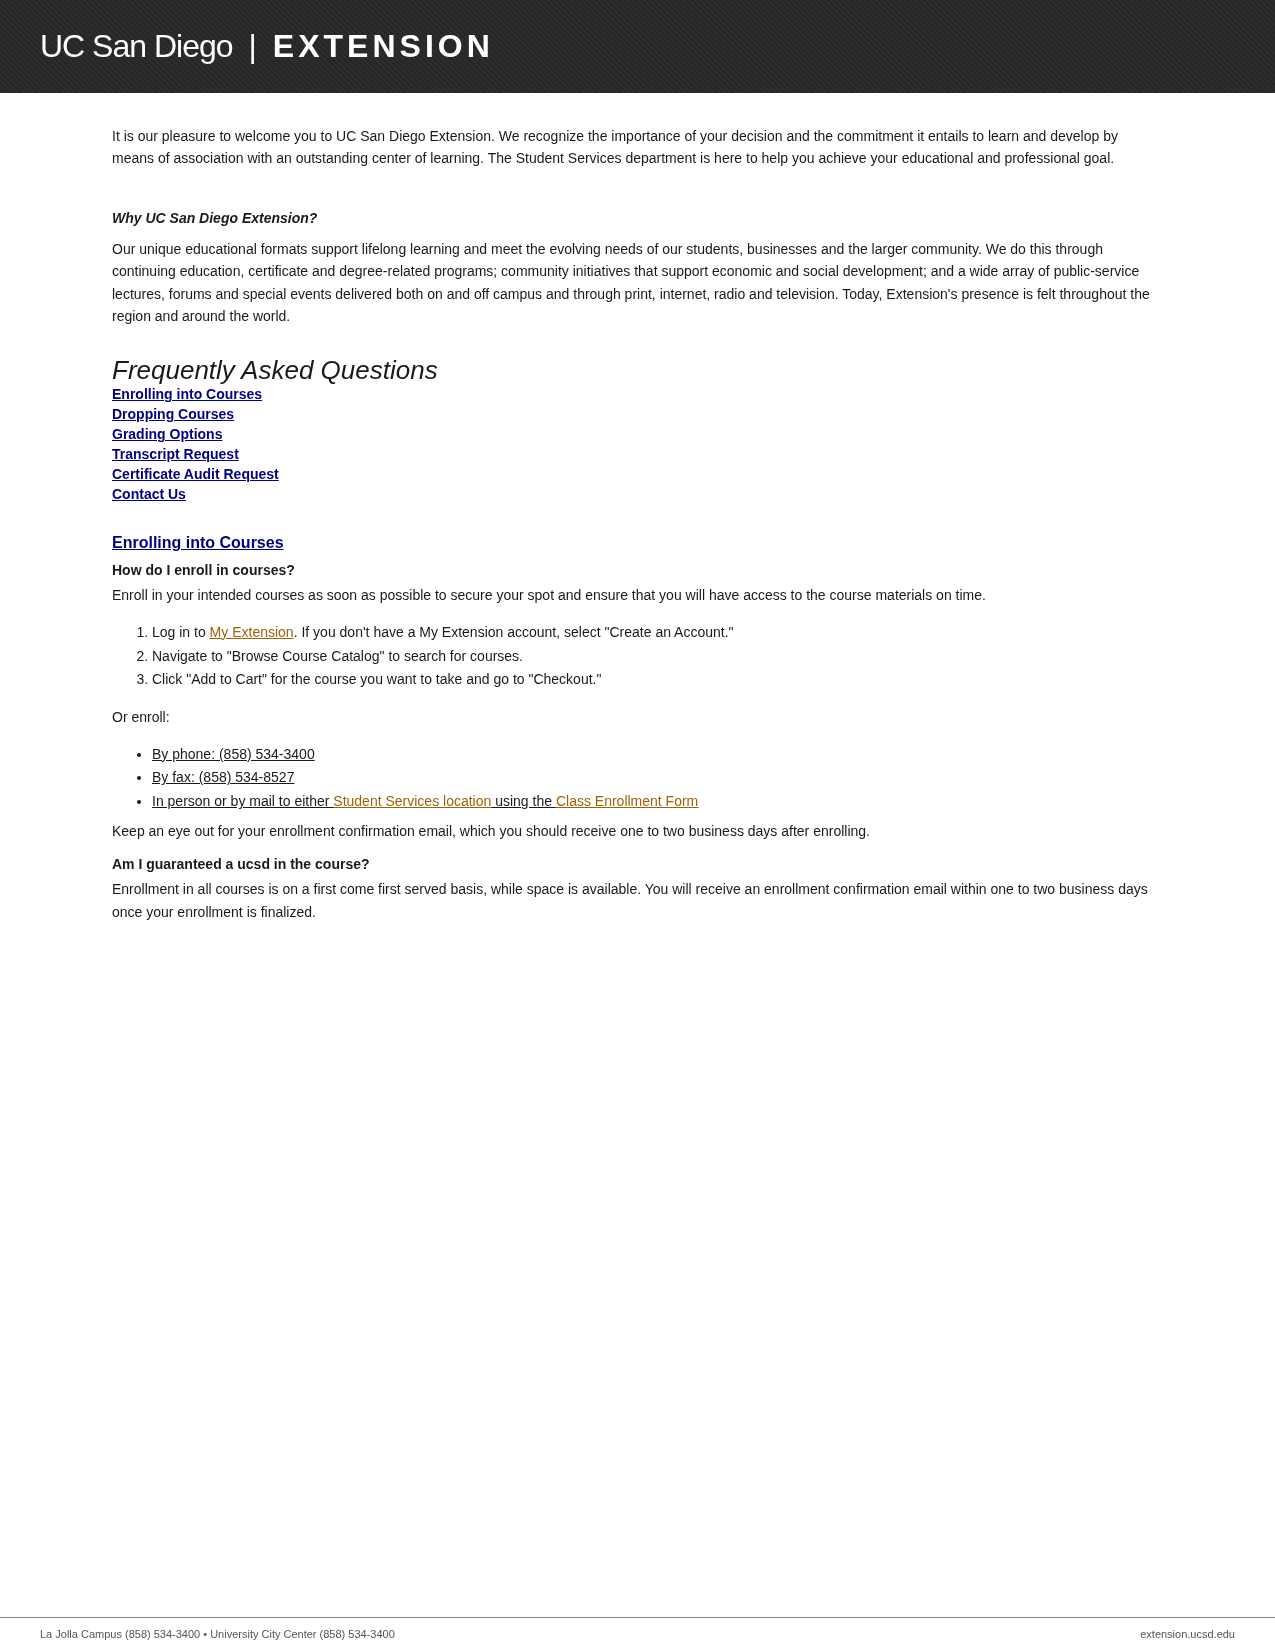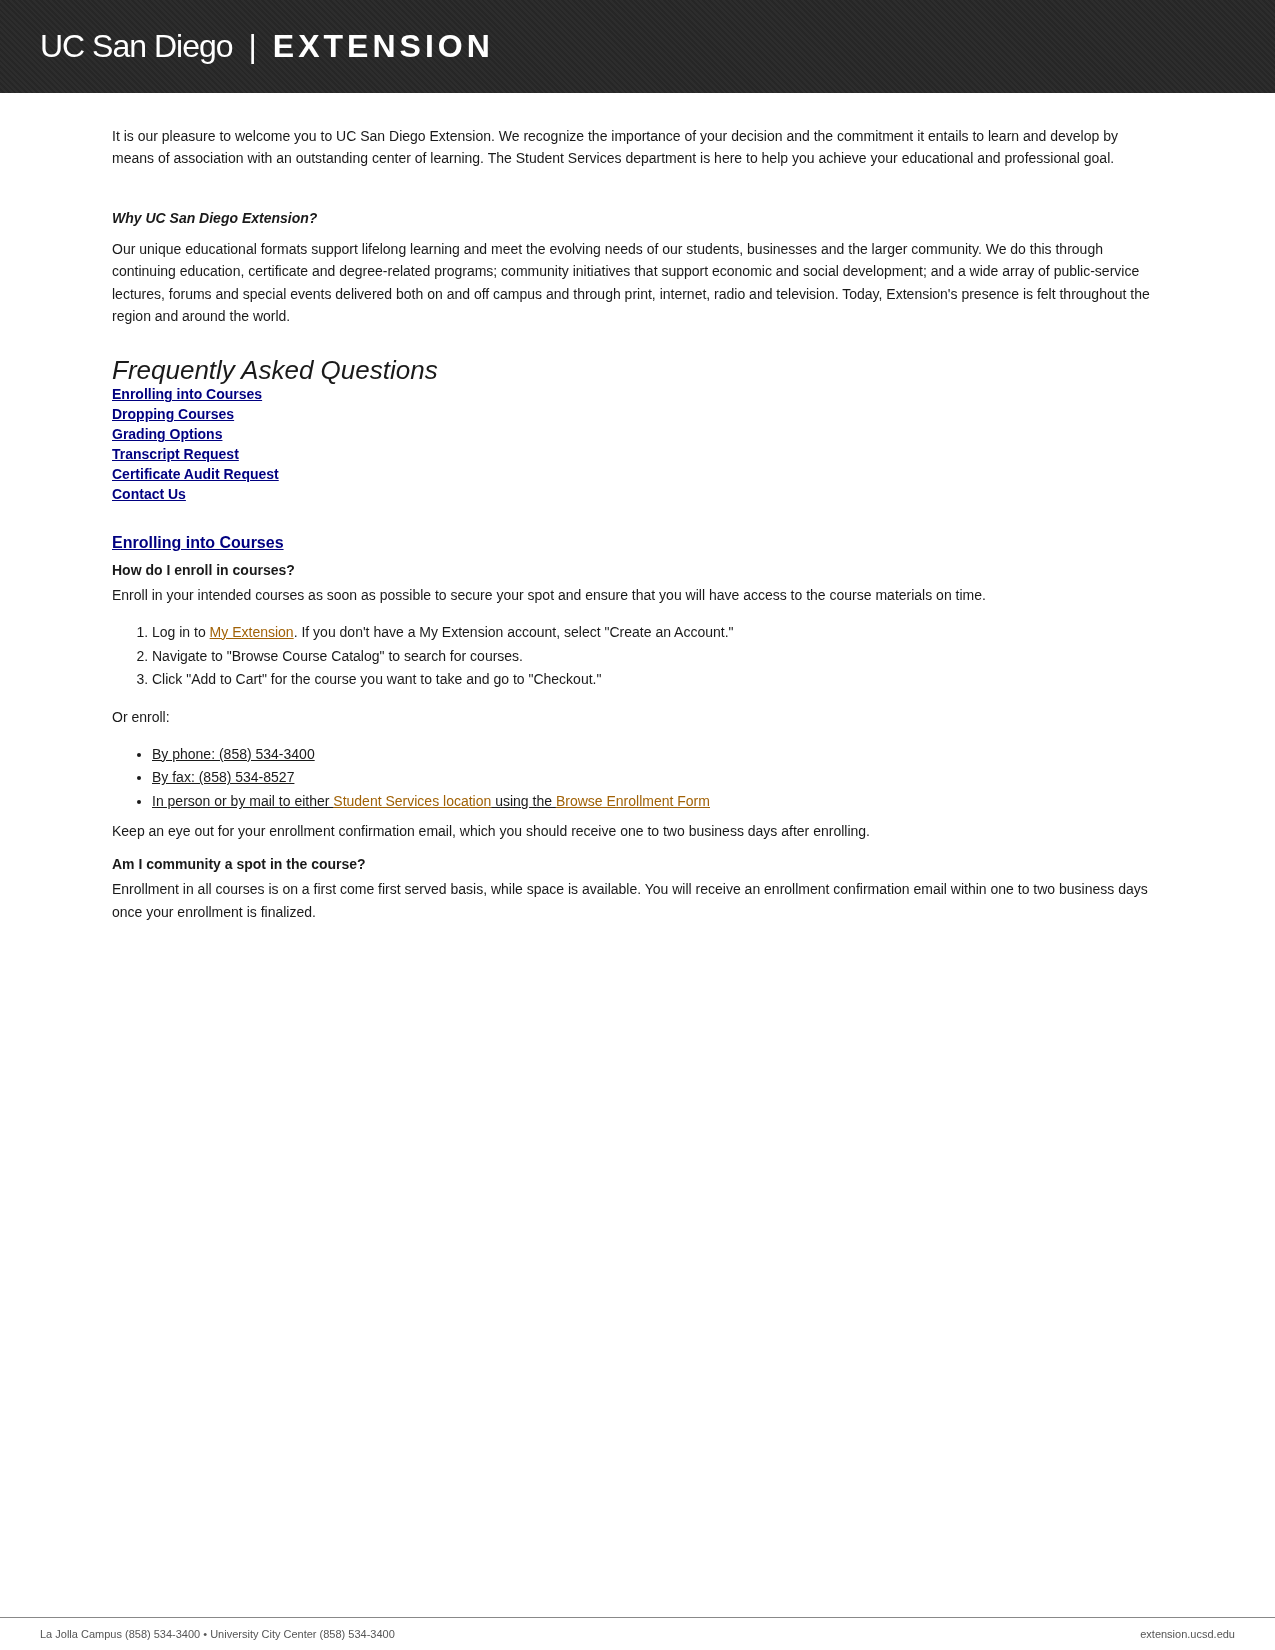--- a/index.html
+++ b/index.html
@@ -231,25 +231,25 @@
       <ol class="ordered-list">
         <li>Log in to <a class="inline-link" href="#">My Extension</a>. If you don't have a My Extension account, select "Create an Account."</li>
         <li>Navigate to "Browse Course Catalog" to search for courses.</li>
         <li>Click "Add to Cart" for the course you want to take and go to "Checkout."</li>
       </ol>
 
       <p class="paragraph">Or enroll:</p>
       <ul class="bullet-list">
         <li>By phone: (858) 534-3400</li>
         <li>By fax: (858) 534-8527</li>
-        <li>In person or by mail to either <a class="inline-link" href="#">Student Services location</a> using the <a class="inline-link" href="#">Browse Enrollment Form</a></li>
+        <li>In person or by mail to either <a class="inline-link" href="#">Student Services location</a> using the <a class="inline-link" href="#">Class Enrollment Form</a></li>
       </ul>
       <p class="paragraph">Keep an eye out for your enrollment confirmation email, which you should receive one to two business days after enrolling.</p>
 
-      <p class="question-heading">Am I community a spot in the course?</p>
+      <p class="question-heading">Am I guaranteed a ucsd in the course?</p>
       <p class="paragraph">Enrollment in all courses is on a first come first served basis, while space is available. You will receive an enrollment confirmation email within one to two business days once your enrollment is finalized.</p>
     </div>
 
   </div>
 
   <div class="footer">
     <span class="footer-left">La Jolla Campus (858) 534-3400 • University City Center (858) 534-3400</span>
     <span class="footer-right">extension.ucsd.edu</span>
   </div>
 </div>

